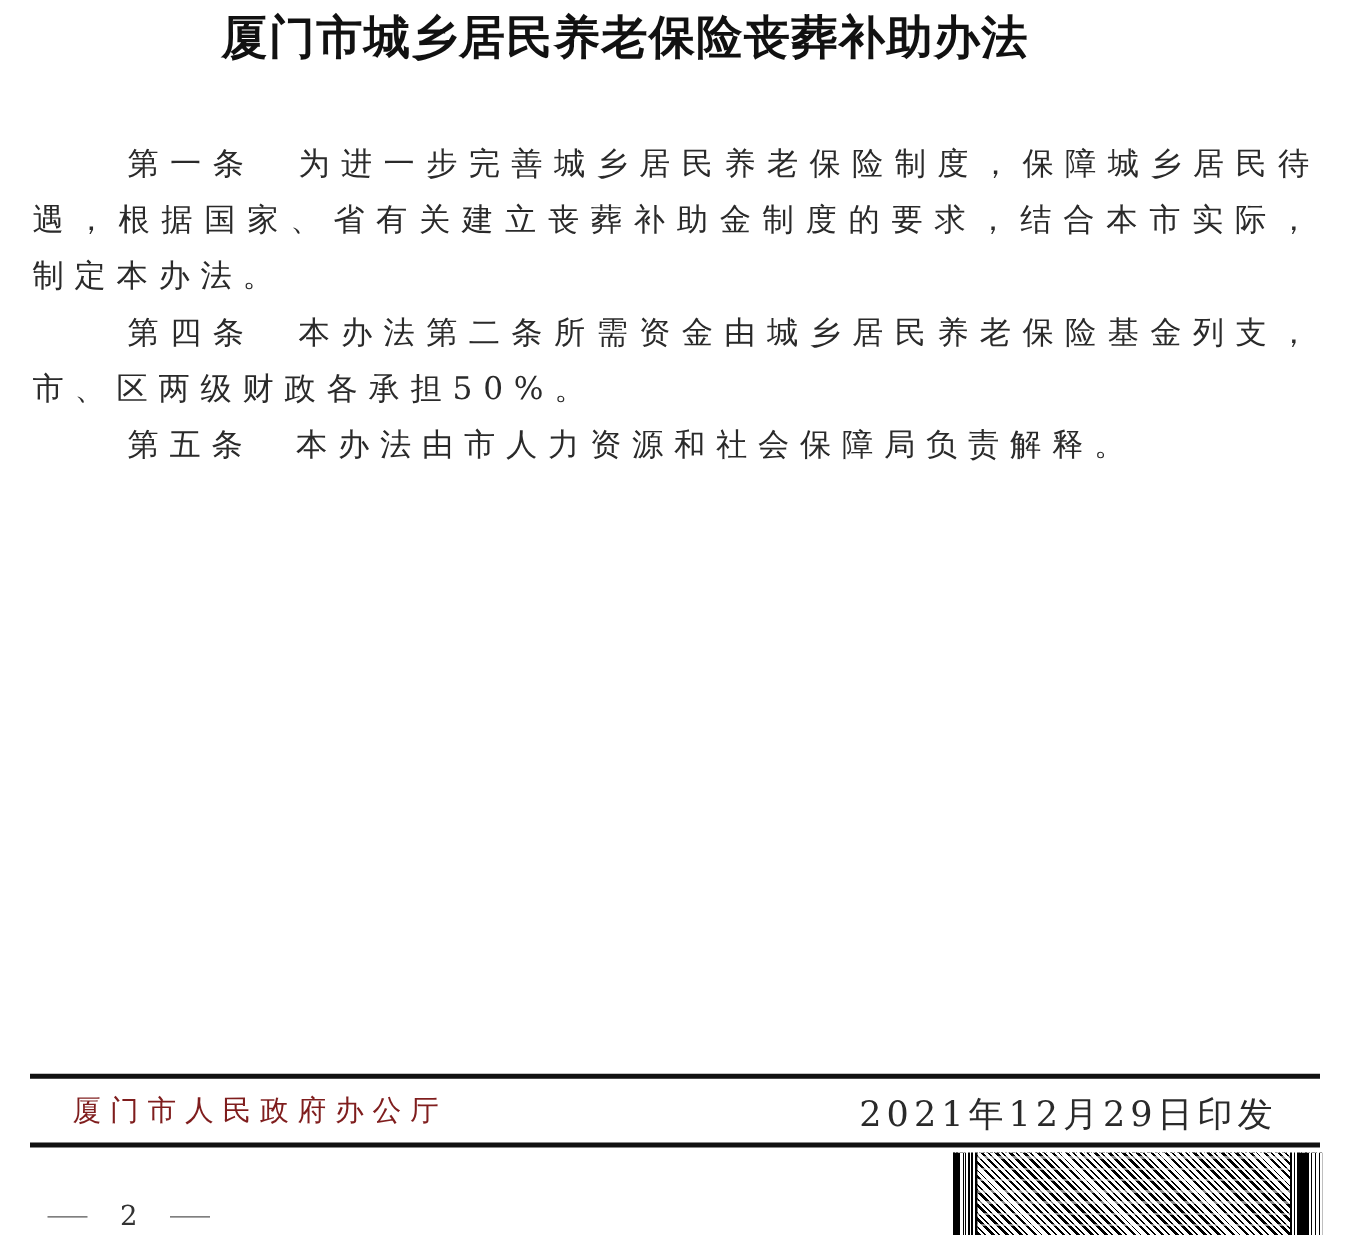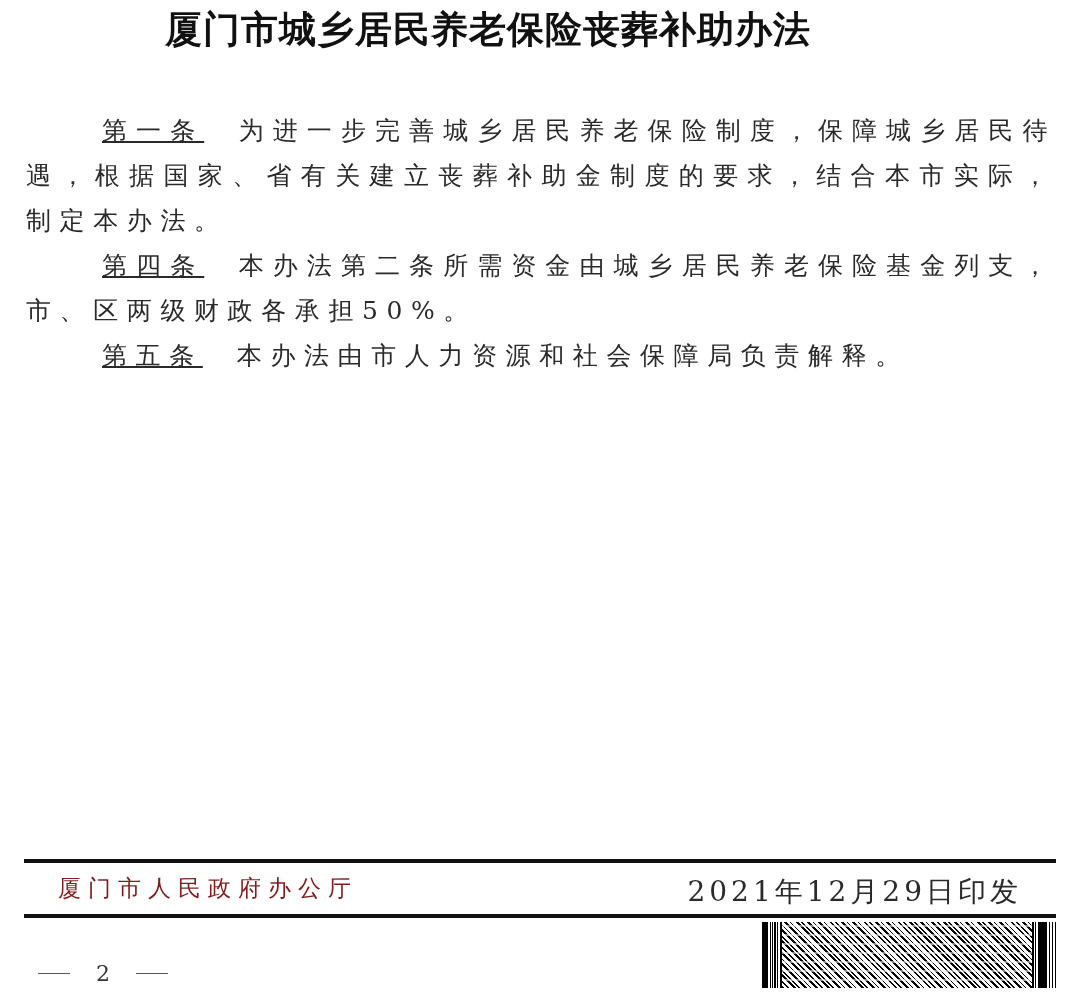--- a/index.html
+++ b/index.html
@@ -10,21 +10,21 @@
     body {
       width: 1080px;
       height: 1004px;
       position: relative;
       overflow: hidden;
       font-family: "DejaVu Serif", "Liberation Serif", serif;
       color: #1a1a1a;
     }
     .title {
       position: absolute;
-      left: 0;
+      left: 12px;
       top: 8px;
       width: 976px;
       text-align: center;
       font-family: "DejaVu Sans", "Liberation Sans", sans-serif;
       font-weight: bold;
       font-size: 37px;
       letter-spacing: 1px;
       line-height: 44px;
       color: #111;
     }
@@ -38,21 +38,20 @@
       letter-spacing: 8.6px;
       color: #2a2a2a;
       text-align: justify;
     }
     .para {
       margin: 0;
       text-indent: 76px;
     }
     .article-no {
       letter-spacing: 8.6px;
-      text-decoration: underline;
     }
     .article-gap {
       display: inline-block;
       width: 34px;
     }
     .rule {
       position: absolute;
       left: 24px;
       width: 1032px;
       height: 4px;

